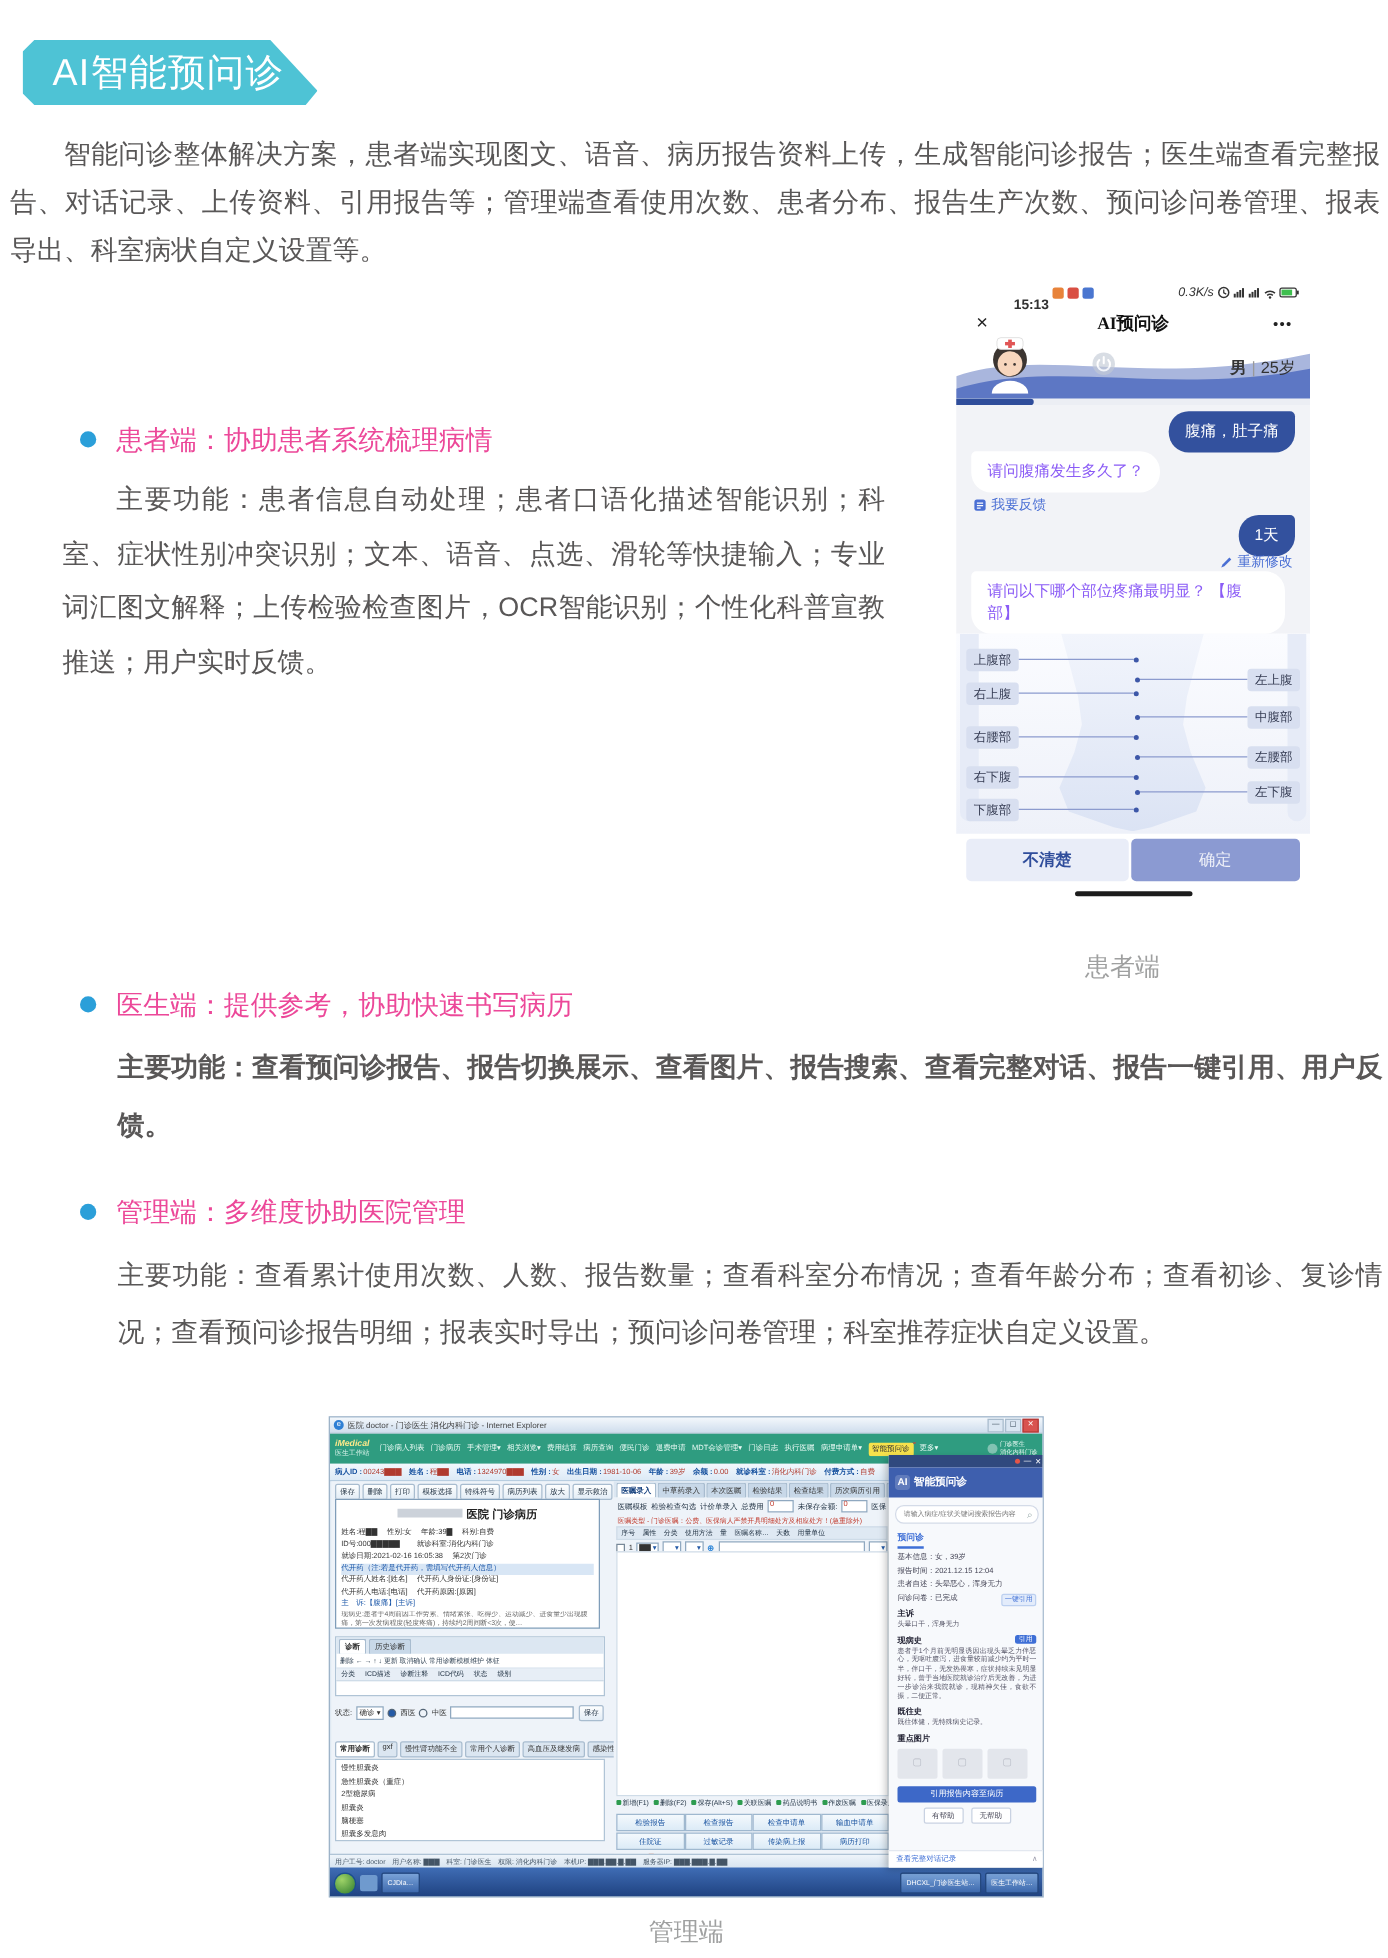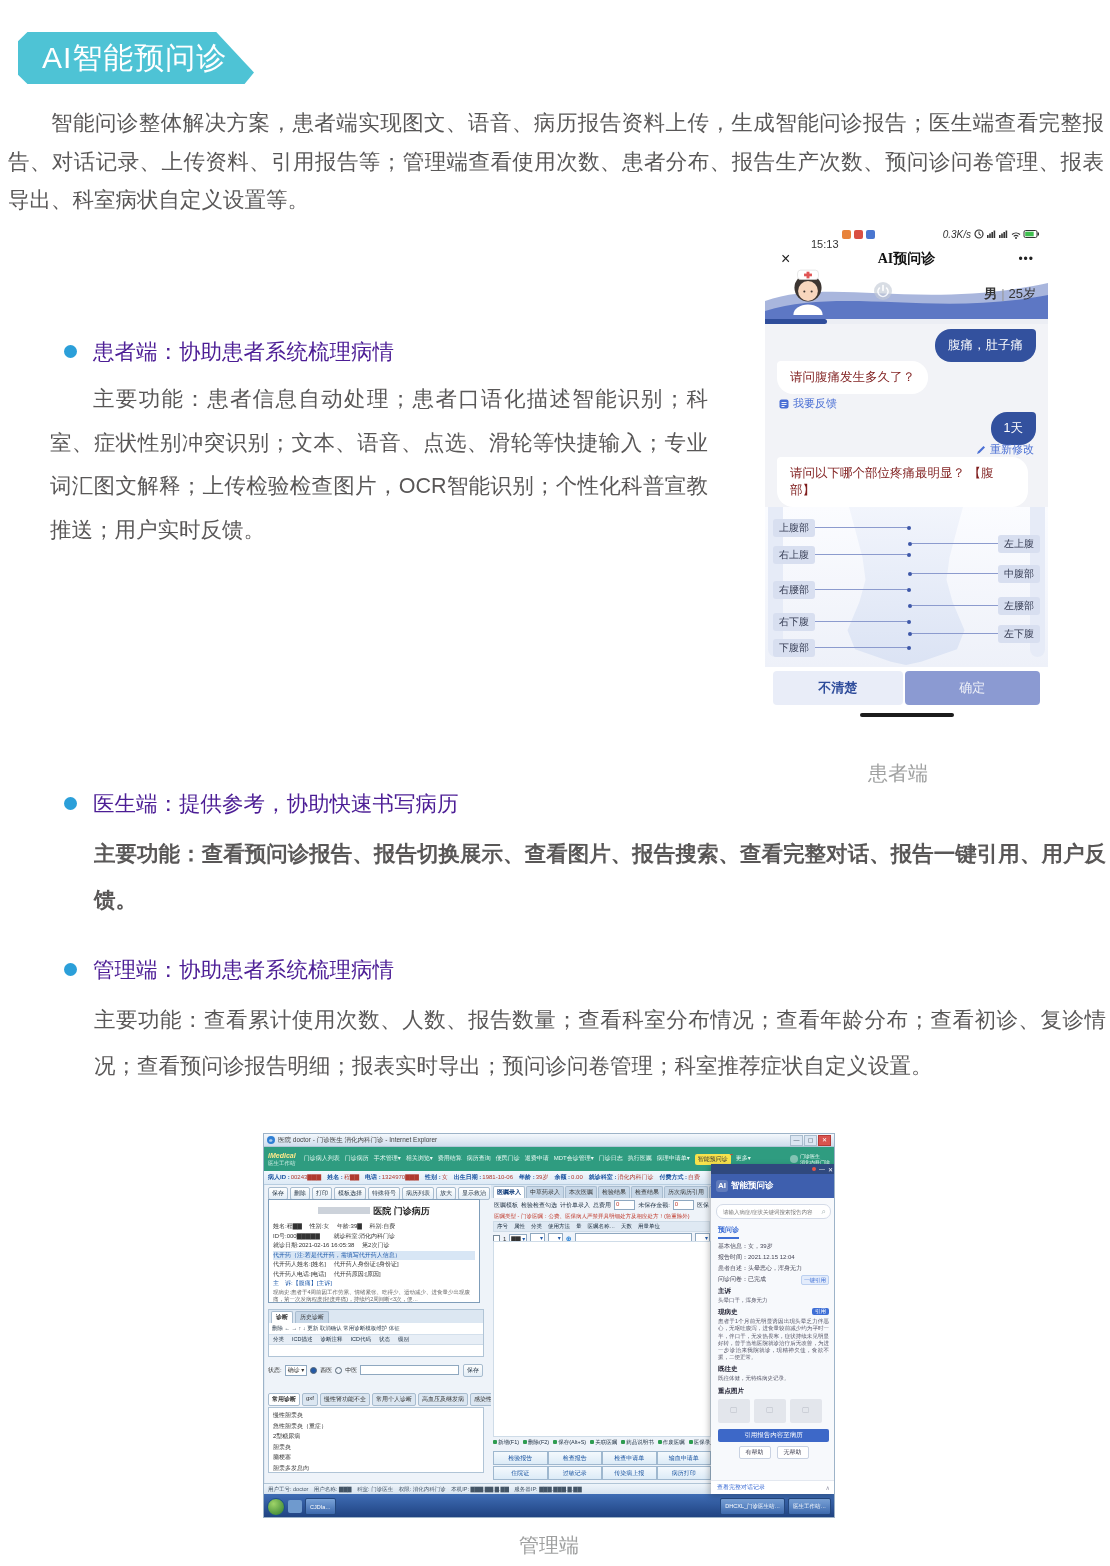--- a/index.html
+++ b/index.html
@@ -9,47 +9,47 @@
 
   
   .ribbon{left:18px;top:32px;width:236px;height:52px;background:#4ec3d5;color:#fff;
     font-size:30px;letter-spacing:1px;display:flex;align-items:center;padding-left:24px;box-sizing:border-box;
     clip-path:polygon(4% 0,84% 0,100% 78%,96% 100%,4% 100%,0 82%,0 18%);}
   
   .intro{left:8px;top:104px;width:1096px;font-size:21.5px;line-height:38.5px;text-align:justify;text-indent:2em;margin:0;}
 
   
   .dot{width:13px;height:13px;border-radius:50%;background:#2b9fd9;}
-  .btitle{font-size:21.5px;color:#4c1d95;}
+  .btitle{font-size:21.5px;color:#ec4899;}
   .bbody{font-size:21.5px;color:#595757;text-align:justify;margin:0;}
   .cap{font-size:20px;color:#9fa0a0;}
 
   
   #phone{left:765px;top:215px;width:283px;height:508px;background:#fff;font-size:12px;color:#333;}
   .p-status{position:absolute;left:0;top:0;width:283px;height:30px;display:flex;align-items:center;box-sizing:border-box;padding:8px 8px 0 46px;}
-  .p-status .time{font-size:11px;font-weight:normal;margin-top:19px;}
+  .p-status .time{font-size:11px;font-weight:bold;margin-top:19px;}
   .appdot{width:9px;height:9px;border-radius:2px;display:inline-block;margin-left:3px;}
   .p-status .right{margin-left:auto;display:flex;align-items:center;gap:3px;font-style:italic;}
   .p-status .net{font-size:10px;}
   .p-nav{position:absolute;left:0;top:30px;width:283px;height:28px;display:flex;align-items:center;}
   .p-nav .x{position:absolute;left:16px;font-size:16px;color:#222;}
   .p-nav .t{width:100%;text-align:center;font-size:14px;font-weight:bold;color:#111;font-family:Liberation Serif, serif;}
   .p-nav .more{position:absolute;right:14px;font-size:12px;letter-spacing:1px;color:#222;}
   .banner{position:absolute;left:0;top:58px;width:283px;height:46px;overflow:visible;}
   .banner svg.wave{position:absolute;left:0;bottom:0;}
   .avatar{position:absolute;left:22px;top:-6px;width:42px;height:48px;}
   .pwr{position:absolute;left:108px;top:8px;width:20px;height:20px;opacity:.85;}
   .g-age{position:absolute;right:12px;top:12px;font-size:13px;color:#333;}
   .g-age .sep{color:#999;margin:0 4px;}
   .pbar{position:absolute;left:0;top:104px;width:283px;height:5px;background:#eceef4;}
   .pbar .fill{width:62px;height:5px;background:#2f4d9b;border-radius:0 3px 3px 0;}
   .chat{position:absolute;left:0;top:109px;width:283px;height:183px;background:#f2f3f7;}
   .bub{position:absolute;font-size:12.5px;line-height:17px;padding:8px 13px;border-radius:16px;max-width:225px;}
   .bub.u{background:#33519e;color:#fff;border-top-right-radius:4px;}
-  .bub.b{background:#fff;color:#7f1d1d;border-top-left-radius:4px;}
+  .bub.b{background:#fff;color:#8b5cf6;border-top-left-radius:4px;}
   .clink{position:absolute;font-size:11px;color:#4a6fd4;display:flex;align-items:center;gap:4px;}
   .bodymap{position:absolute;left:0;top:292px;width:283px;height:160px;background:linear-gradient(#fbfcff,#eef1f9);overflow:hidden;}
   .torso{position:absolute;left:66px;top:0;width:150px;height:158px;background:linear-gradient(#f2f5fc,#dbe3f4);
     clip-path:polygon(12% 0,88% 0,84% 14%,79% 32%,77% 46%,81% 60%,89% 78%,84% 90%,60% 98%,50% 100%,40% 98%,16% 90%,11% 78%,19% 60%,23% 46%,21% 32%,16% 14%);}
   .armL,.armR{position:absolute;top:0;width:15px;height:150px;background:#e6ebf7;border-radius:0 0 10px 10px;}
   .armL{left:3px}.armR{right:3px}
   .bm-col{position:absolute;display:flex;flex-direction:column;}
   .bm-left{left:8px;top:12px;width:138px;}
   .bm-right{right:8px;top:28px;width:132px;}
   .map-row{display:flex;align-items:center;height:17px;}
@@ -330,21 +330,21 @@
     <div class="homebar"></div>
   </div>
 
   <div class="abs cap" style="left:868px;top:760px;">患者端</div>
 
   <span class="abs dot" style="left:64px;top:797px;"></span>
   <div class="abs btitle" style="left:93px;top:789px;">医生端：提供参考，协助快速书写病历</div>
   <p class="abs bbody" style="left:94px;top:831px;width:1012px;line-height:46px;font-weight:bold;">主要功能：查看预问诊报告、报告切换展示、查看图片、报告搜索、查看完整对话、报告一键引用、用户反馈。</p>
 
   <span class="abs dot" style="left:64px;top:963px;"></span>
-  <div class="abs btitle" style="left:93px;top:955px;">管理端：协助患者系统梳理病情</div>
+  <div class="abs btitle" style="left:93px;top:955px;">管理端：多维度协助医院管理</div>
   <p class="abs bbody" style="left:94px;top:997px;width:1012px;line-height:46px;">主要功能：查看累计使用次数、人数、报告数量；查看科室分布情况；查看年龄分布；查看初诊、复诊情况；查看预问诊报告明细；报表实时导出；预问诊问卷管理；科室推荐症状自定义设置。</p>
 
   <div class="abs" id="desktop">
     <div class="d-title">
       <span class="ieico">e</span>
       <span class="tt">医院 doctor - 门诊医生 消化内科门诊 - Internet Explorer</span>
       <span class="winbtns">
         <span>—</span>
         <span>▢</span>
         <span class="close">✕</span>

